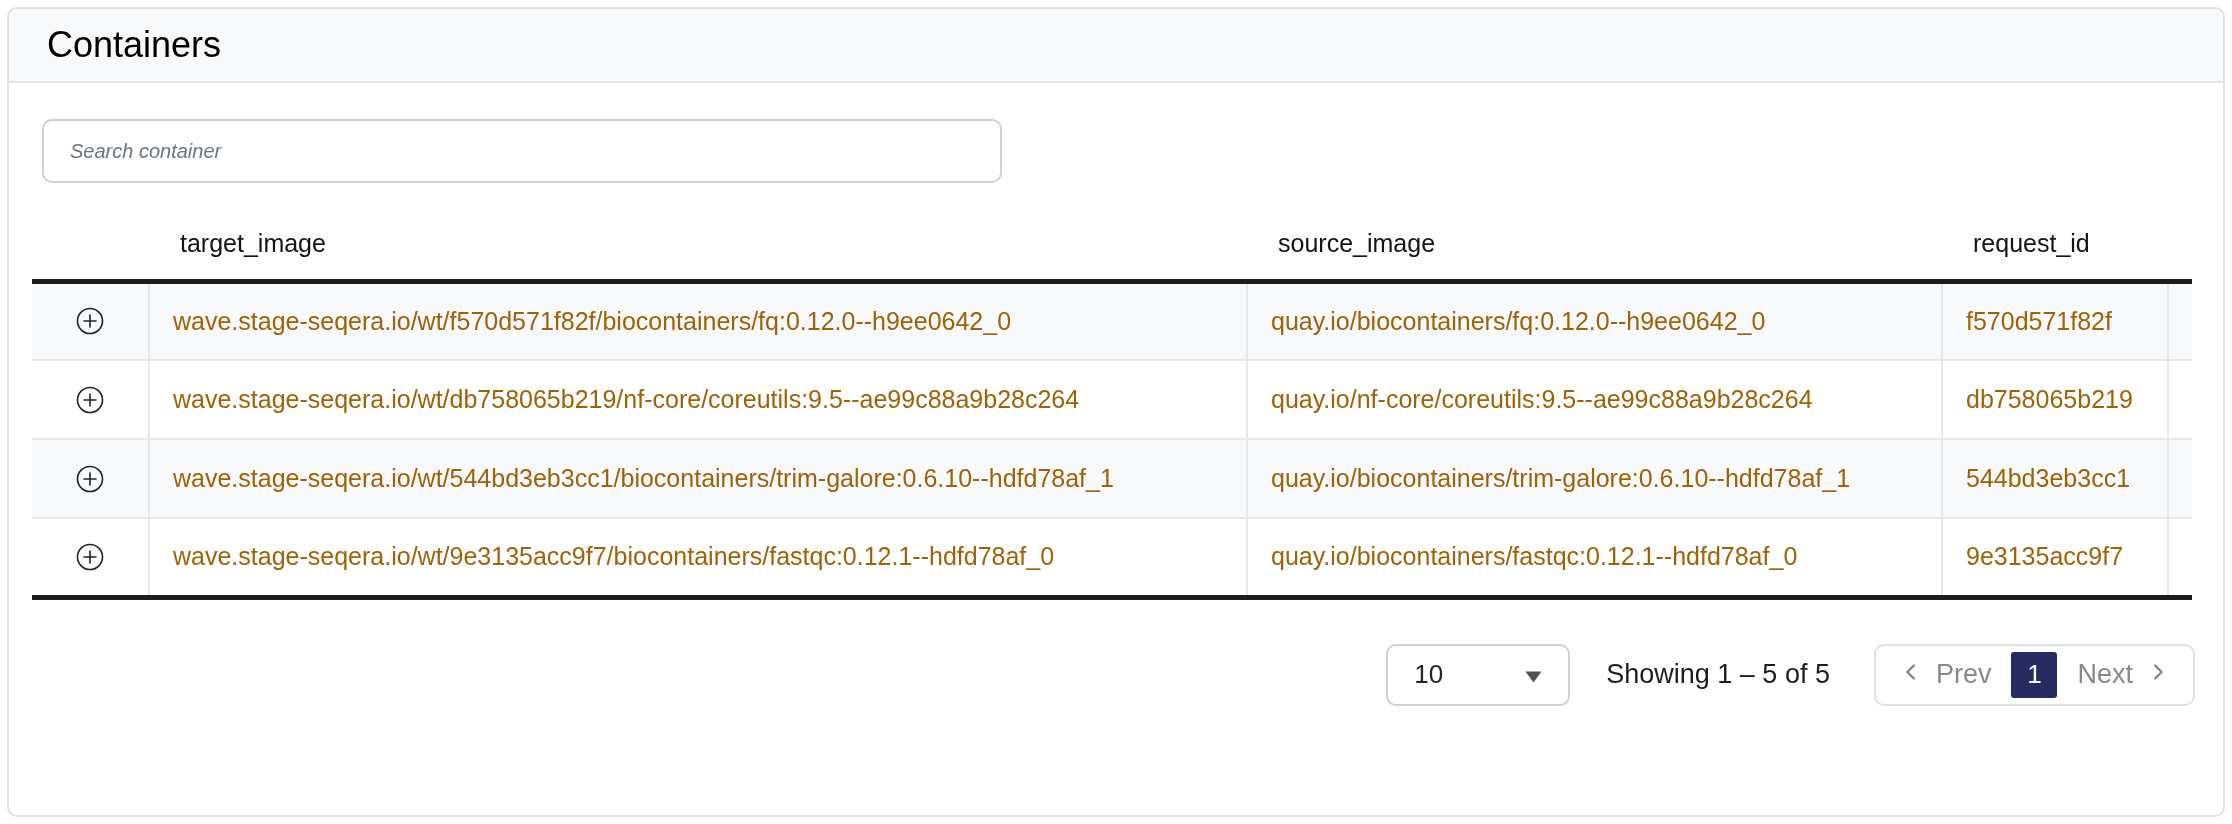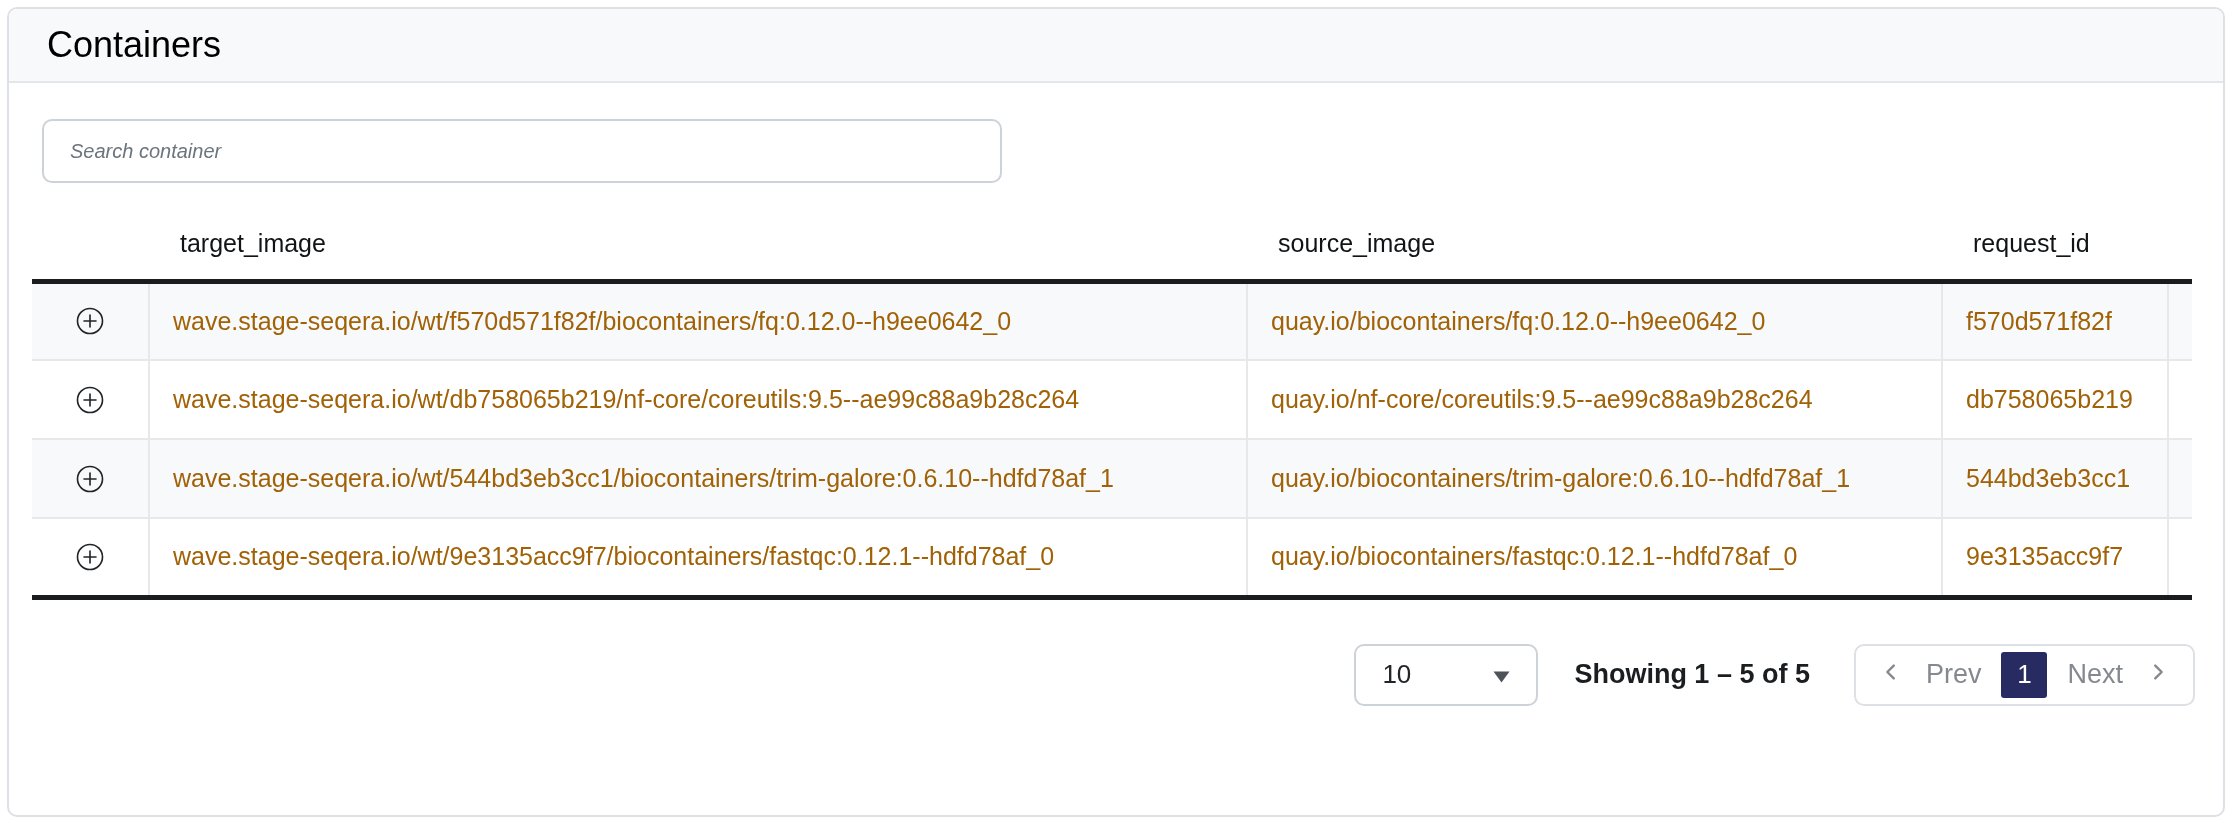--- a/index.html
+++ b/index.html
@@ -38,26 +38,26 @@
 
   .footer { margin-top:44px; display:flex; align-items:center; justify-content:flex-end; height:62px; }
 
   .ipp-group { display:flex; align-items:stretch; height:62px; border:2px solid #ccd2d8;
                border-radius:10px; overflow:hidden; background:#fff; }
   .ipp-label { background:#f8f9fa; color:#6f757c; font-size:26px; display:flex;
                align-items:center; padding:0 22px; border-right:2px solid #ccd2d8; }
   .ipp-select { width:180px; display:flex; align-items:center; justify-content:space-between;
                 padding:0 26px; font-size:26px; color:#212529; background:#fff; cursor:pointer;border-radius:16px; }
 
-  .showing { font-size:27px; font-weight:700; color:#1b1e21; margin:0 44px 0 36px; white-space:nowrap; }
+  .showing { font-size:27px; font-weight:400; color:#1b1e21; margin:0 44px 0 36px; white-space:nowrap; }
 
   .pager { display:flex; align-items:center; height:62px; border:2px solid #dde0e4;
            border-radius:10px; background:#fff; padding:0 8px; }
   .pager-btn { background:none; border:none; cursor:pointer; height:100%;
-               display:flex; align-items:center; gap:24px; padding:0 16px;
+               display:flex; align-items:center; gap:14px; padding:0 16px;
                font-family:"Liberation Sans", sans-serif; font-size:27px; color:#84898f; }
   .page-current { width:46px; height:46px; background:#282b62; color:#ffffff;
                   border:none; border-radius:3px; font-size:26px;
                   display:flex; align-items:center; justify-content:center;
                   margin:0 4px; cursor:pointer; }
 </style>
 </head>
 <body>
 
 <div class="card">

